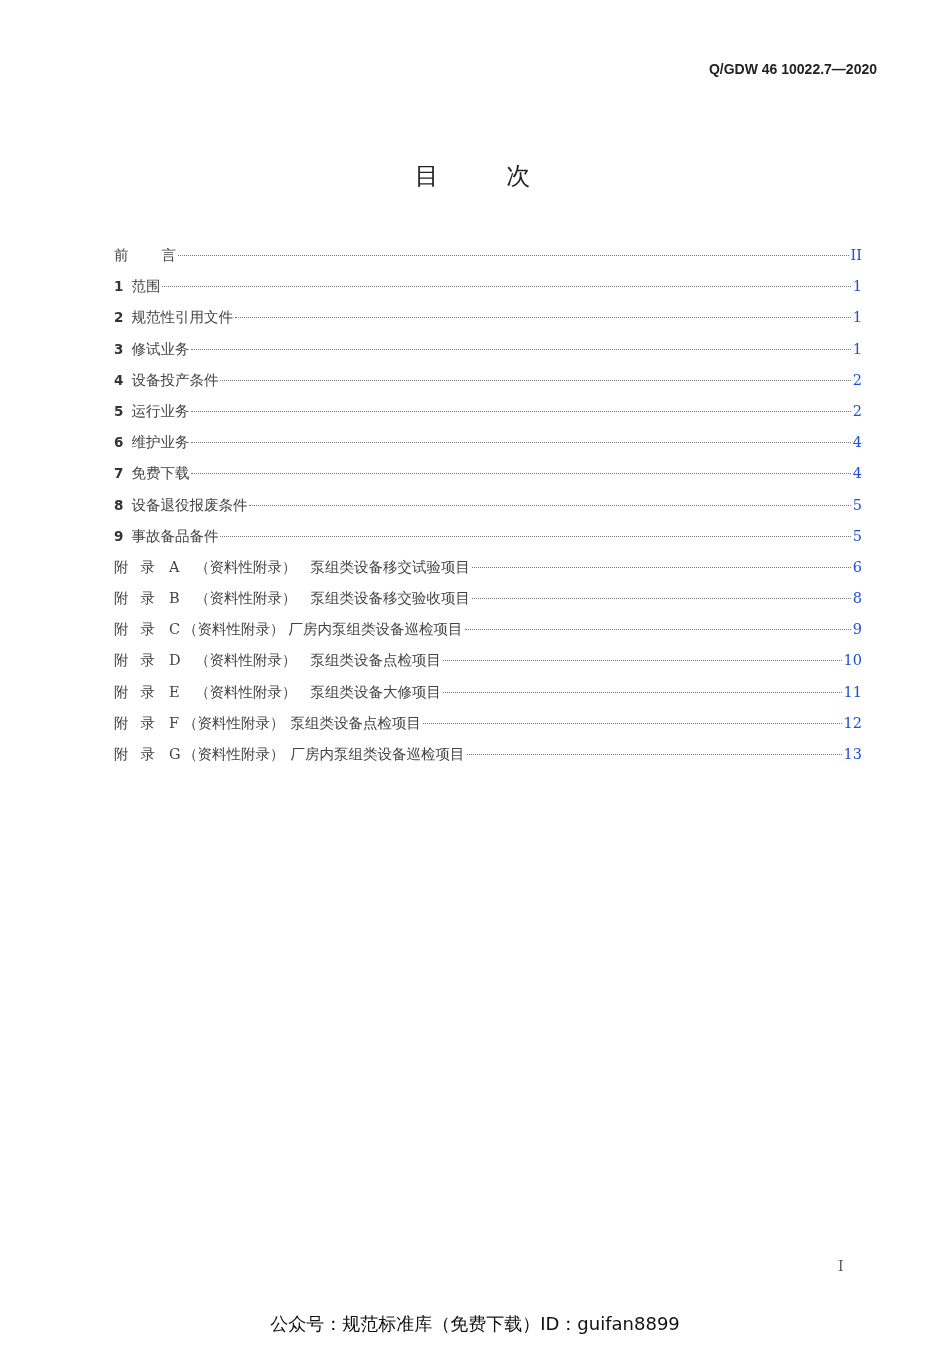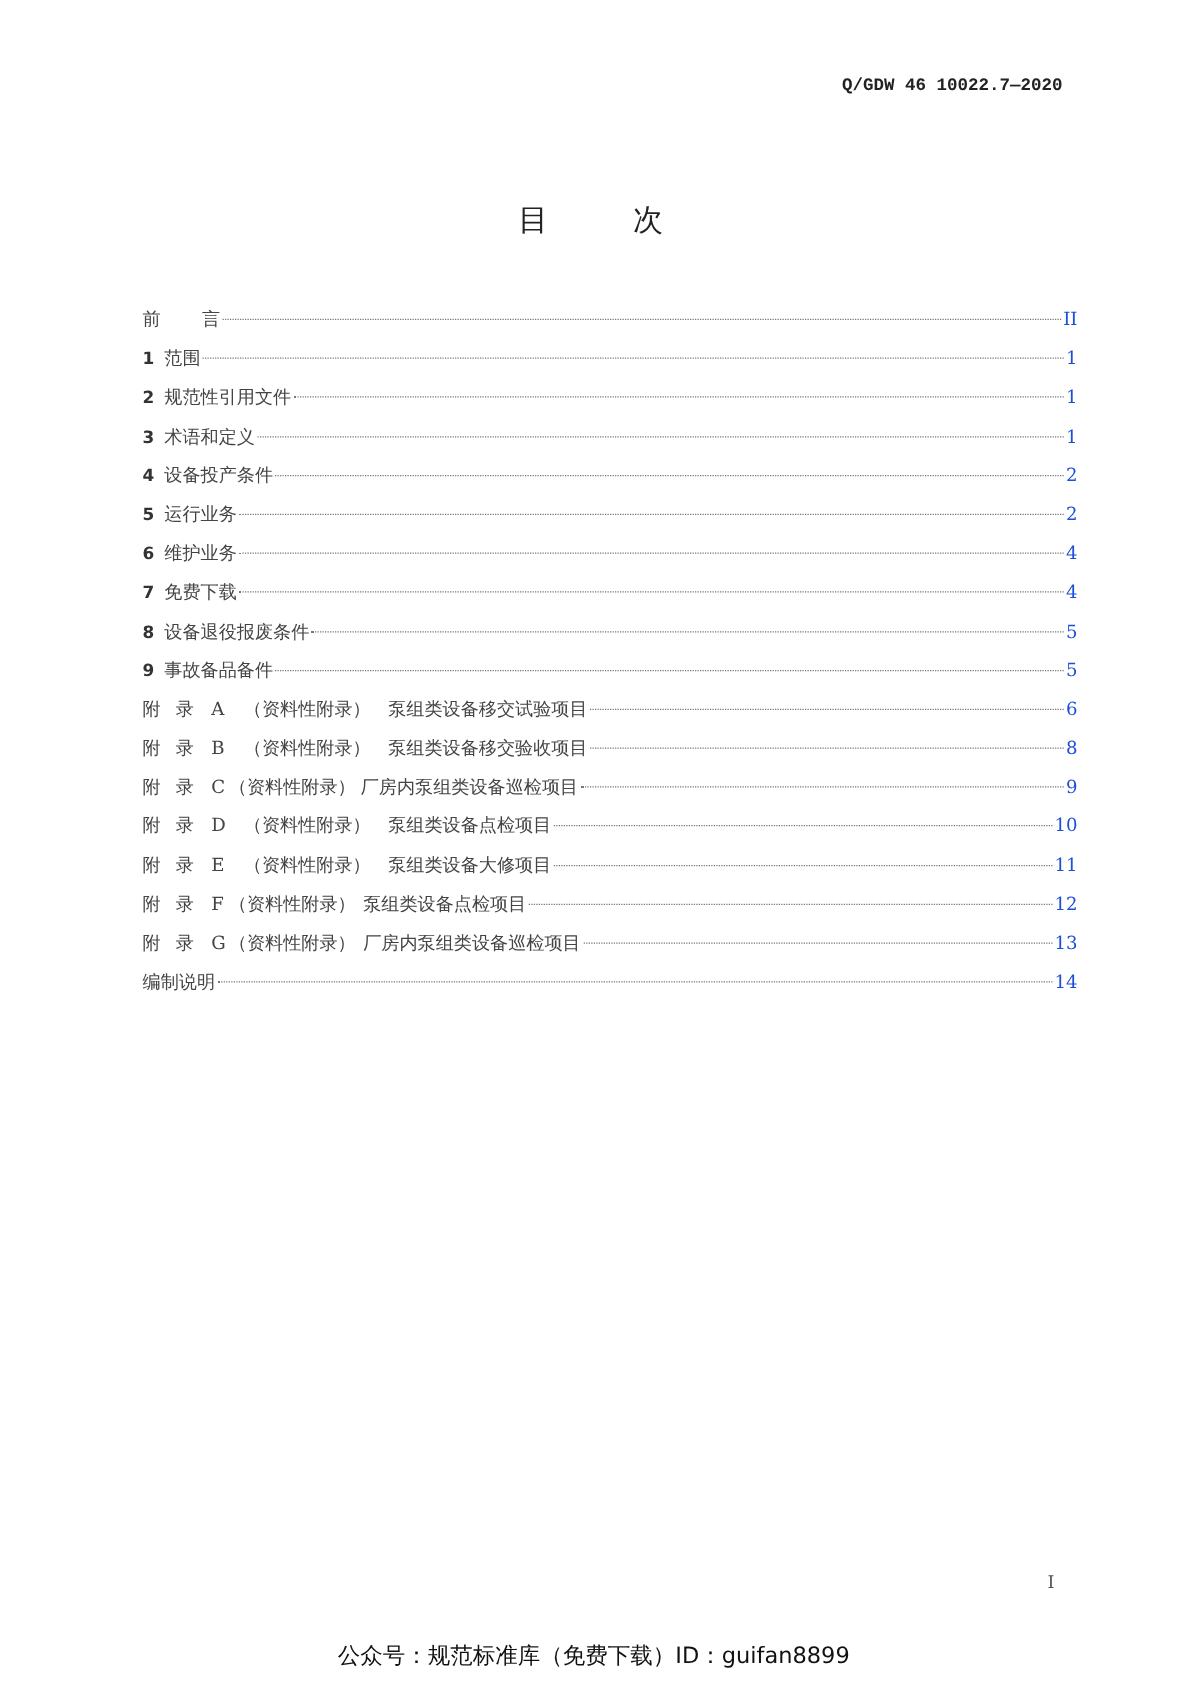--- a/index.html
+++ b/index.html
@@ -2,22 +2,22 @@
 <html><head>
   <meta charset="utf-8">
   <style>
     html, body { margin: 0; padding: 0; background: #ffffff; }
     body {
       width: 950px; height: 1345px; position: relative; overflow: hidden;
       font-family: "DejaVu Serif", "Liberation Serif", serif;
       color: #333333;
     }
     .std-code {
-      position: absolute; top: 61px; right: 100px;
-      font-family: Liberation Mono, monospace;
+      position: absolute; top: 61px; right: 73px;
+      font-family: Liberation Sans, sans-serif;
       font-size: 14px; font-weight: bold; color: #222222; letter-spacing: 0px;
     }
     .toc-title {
       position: absolute; top: 160px; left: 0; width: 975px; text-align: center;
       font-family: "DejaVu Sans", "Liberation Sans", sans-serif;
       font-size: 24px; color: #222222; letter-spacing: 30px;
     }
     .toc {
       position: absolute; top: 246px; left: 114px; width: 748px;
     }
@@ -82,21 +82,21 @@
     <span class="toc-label">
         <span class="num">2</span>
         <span>规范性引用文件</span>
       </span>
     <span class="leader"></span>
     <span class="page">1</span>
   </div>
   <div class="toc-row">
     <span class="toc-label">
         <span class="num">3</span>
-        <span>术语和定义</span>
+        <span>修试业务</span>
       </span>
     <span class="leader"></span>
     <span class="page">1</span>
   </div>
   <div class="toc-row">
     <span class="toc-label">
         <span class="num">4</span>
         <span>设备投产条件</span>
       </span>
     <span class="leader"></span>
@@ -214,24 +214,17 @@
       <span class="fu">附</span>
         <span class="lu">录</span>
         <span class="app-letter" style="margin-right:2px">G</span>
         <span class="app-note" style="margin-right:6px">（资料性附录）</span>
         <span>厂房内泵组类设备巡检项目</span>
     </span>
     <span class="leader"></span>
     <span class="page">13</span>
   </div>
 
-  <div class="toc-row">
-    <span class="toc-label">
-        <span>编制说明</span>
-      </span>
-    <span class="leader"></span>
-    <span class="page">14</span>
-  </div>
 </div>
 
 <div class="page-number">I</div>
 
 <div class="footer">公众号：规范标准库（免费下载）ID：guifan8899</div>
 
 </body></html>

